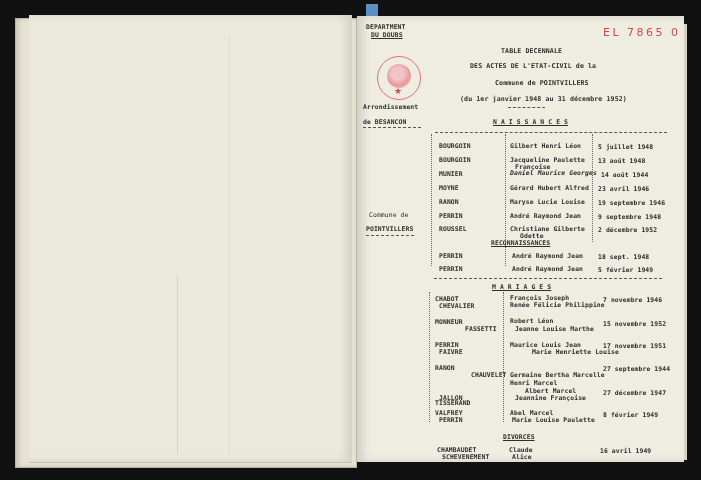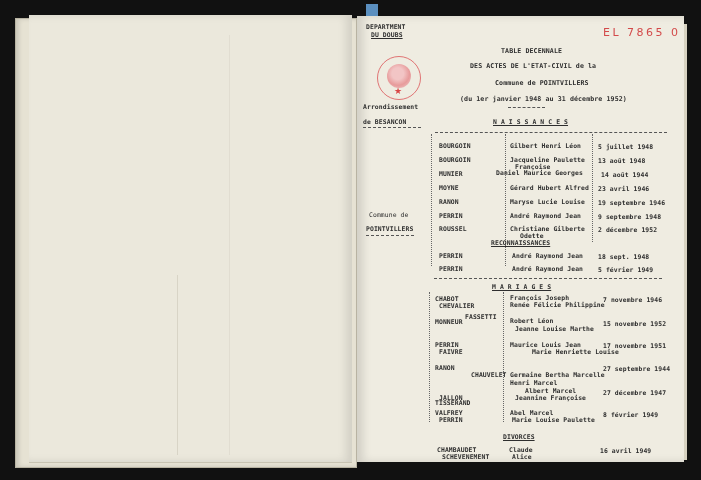--- a/index.html
+++ b/index.html
@@ -98,21 +98,21 @@
     <span class="t" style="left:241px;top:128px;">5 juillet 1948</span>
   </div>
   <div>
     <span class="t" style="left:82px;top:141px;">BOURGOIN</span>
     <span class="t" style="left:153px;top:141px;">Jacqueline Paulette</span>
     <span class="t" style="left:158px;top:148px;">Françoise</span>
     <span class="t" style="left:241px;top:142px;">13 août 1948</span>
   </div>
   <div>
     <span class="t" style="left:82px;top:155px;">MUNIER</span>
-    <span class="t" style="left:139px;top:154px;">Daniel Maurice Georges</span>
+    <span class="t" style="left:153px;top:154px;font-style:italic;">Daniel Maurice Georges</span>
     <span class="t" style="left:244px;top:156px;">14 août 1944</span>
   </div>
   <div>
     <span class="t" style="left:82px;top:169px;">MOYNE</span>
     <span class="t" style="left:153px;top:169px;">Gérard Hubert Alfred</span>
     <span class="t" style="left:241px;top:170px;">23 avril 1946</span>
   </div>
   <div>
     <span class="t" style="left:82px;top:183px;">RANON</span>
     <span class="t" style="left:153px;top:183px;">Maryse Lucie Louise</span>
@@ -149,21 +149,21 @@
 
   <div>
     <span class="t" style="left:78px;top:280px;">CHABOT</span>
     <span class="t" style="left:82px;top:287px;">CHEVALIER</span>
     <span class="t" style="left:153px;top:279px;">François Joseph</span>
     <span class="t" style="left:153px;top:286px;">Renée Félicie Philippine</span>
     <span class="t" style="left:246px;top:281px;">7 novembre 1946</span>
   </div>
   <div>
     <span class="t" style="left:78px;top:303px;">MONNEUR</span>
-    <span class="t" style="left:82px;top:298px;padding-left:26px;">FASSETTI</span>
+    <span class="t" style="left:82px;top:310px;padding-left:26px;">FASSETTI</span>
     <span class="t" style="left:153px;top:302px;">Robert Léon</span>
     <span class="t" style="left:158px;top:310px;">Jeanne Louise Marthe</span>
     <span class="t" style="left:246px;top:305px;">15 novembre 1952</span>
   </div>
   <div>
     <span class="t" style="left:78px;top:326px;">PERRIN</span>
     <span class="t" style="left:82px;top:333px;">FAIVRE</span>
     <span class="t" style="left:153px;top:326px;">Maurice Louis Jean</span>
     <span class="t" style="left:155px;top:333px;margin-left:20px;">Marie Henriette Louise</span>
     <span class="t" style="left:246px;top:327px;">17 novembre 1951</span>

